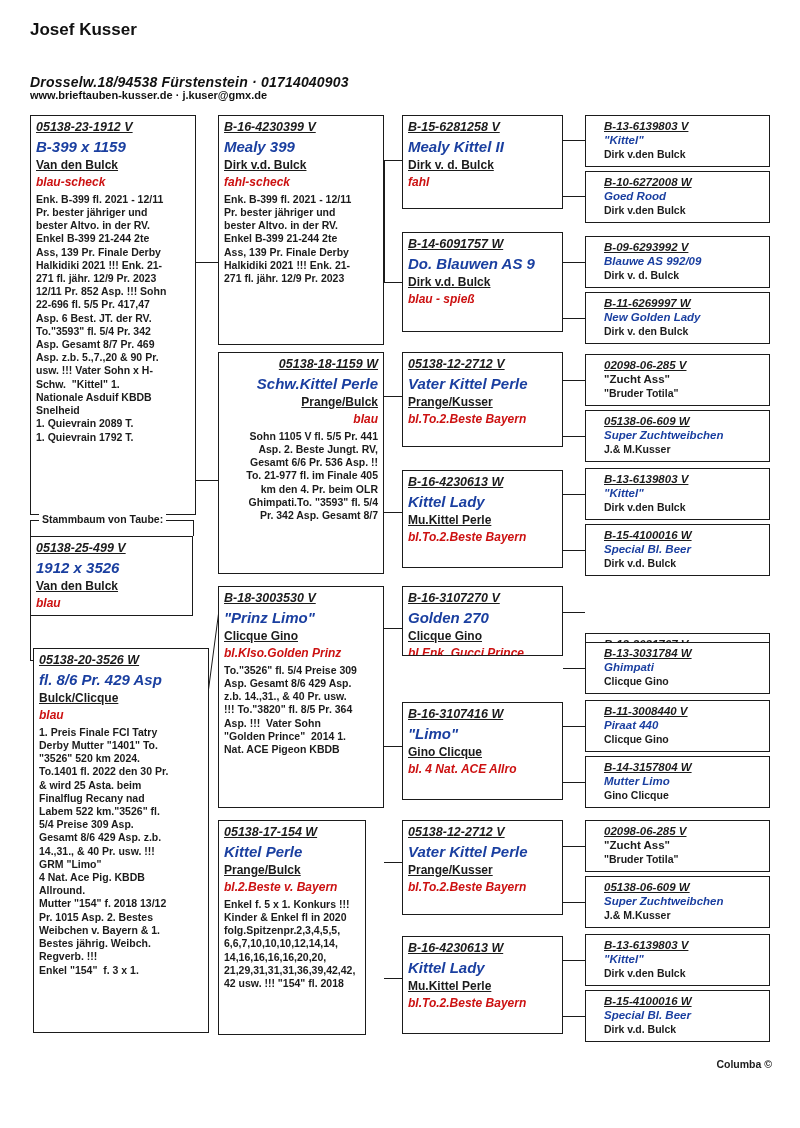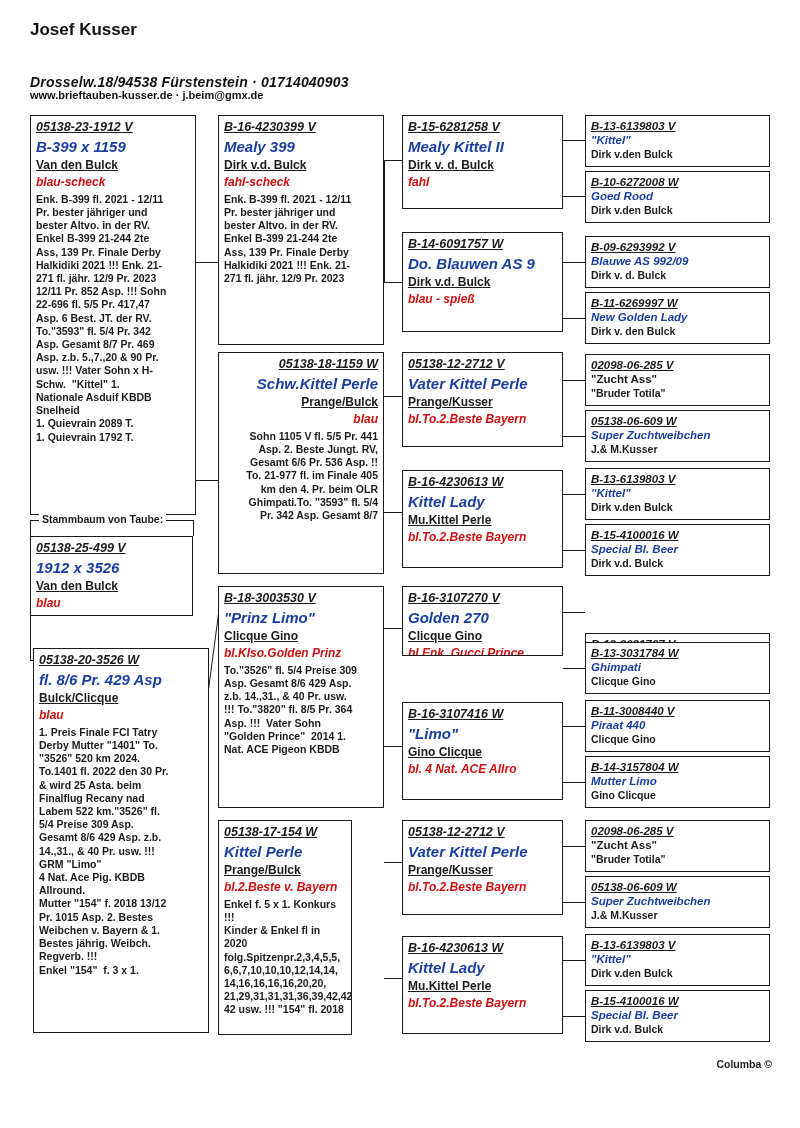--- a/index.html
+++ b/index.html
@@ -70,21 +70,21 @@
     line-height:1.26;
     white-space:pre-wrap;
   }
 
   
   .mini{
     position:absolute;
     border:1px solid #1b1b1b;
     background:#fff;
     box-sizing:border-box;
-    padding:3px 5px;
+    padding:3px 18px;
     overflow:hidden;
   }
   .mini .ring{font-size:11.5px;margin-bottom:1px;}
   .mini .mname{
     font-size:11.5px;font-weight:bold;font-style:italic;color:#1a3fa0;
     line-height:1.2;
   }
   .mini .mname.dark{color:#1b1b1b;font-style:normal;}
   .mini .mowner{
     font-size:10.5px;font-weight:bold;color:#1b1b1b;line-height:1.2;
@@ -106,21 +106,21 @@
   }
   .diag{position:absolute;}
 </style>
 </head>
 <body>
 
 <div class="page">
 
   <div class="hdr-name">Josef Kusser</div>
   <div class="hdr-addr">Drosselw.18/94538 Fürstenstein  ·   01714040903</div>
-  <div class="hdr-web">www.brieftauben-kusser.de  ·  j.beim@gmx.de</div>
+  <div class="hdr-web">www.brieftauben-kusser.de  ·  j.kuser@gmx.de</div>
 
   <div class="ln lnh" style="left:196px;top:262px;width:22px;"></div>
   <div class="ln lnh" style="left:196px;top:480px;width:22px;"></div>
 
   <div class="ln lnh" style="left:384px;top:160px;width:18px;"></div>
   <div class="ln lnh" style="left:384px;top:282px;width:18px;"></div>
   <div class="ln lnv" style="left:384px;top:160px;height:122px;"></div>
 
   <div class="ln lnh" style="left:563px;top:140px;width:22px;"></div>
   <div class="ln lnh" style="left:563px;top:196px;width:22px;"></div>
@@ -253,21 +253,21 @@
     <div class="colour">bl.Klso.Golden Prinz</div>
     <div class="notes">To."3526" fl. 5/4 Preise 309
 Asp. Gesamt 8/6 429 Asp.
 z.b. 14.,31., &amp; 40 Pr. usw.
 !!! To."3820" fl. 8/5 Pr. 364
 Asp. !!!  Vater Sohn
 "Golden Prince"  2014 1.
 Nat. ACE Pigeon KBDB</div>
   </div>
 
-  <div class="card" style="left:218px;top:820px;width:134px;height:215px;">
+  <div class="card" style="left:218px;top:820px;width:148px;height:215px;">
     <div class="ring">05138-17-154 W</div>
     <div class="name">Kittel Perle</div>
     <div class="owner">Prange/Bulck</div>
     <div class="colour">bl.2.Beste v. Bayern</div>
     <div class="notes">Enkel f. 5 x 1. Konkurs !!!
 Kinder &amp; Enkel fl in 2020
 folg.Spitzenpr.2,3,4,5,5,
 6,6,7,10,10,10,12,14,14,
 14,16,16,16,16,20,20,
 21,29,31,31,31,36,39,42,42,

